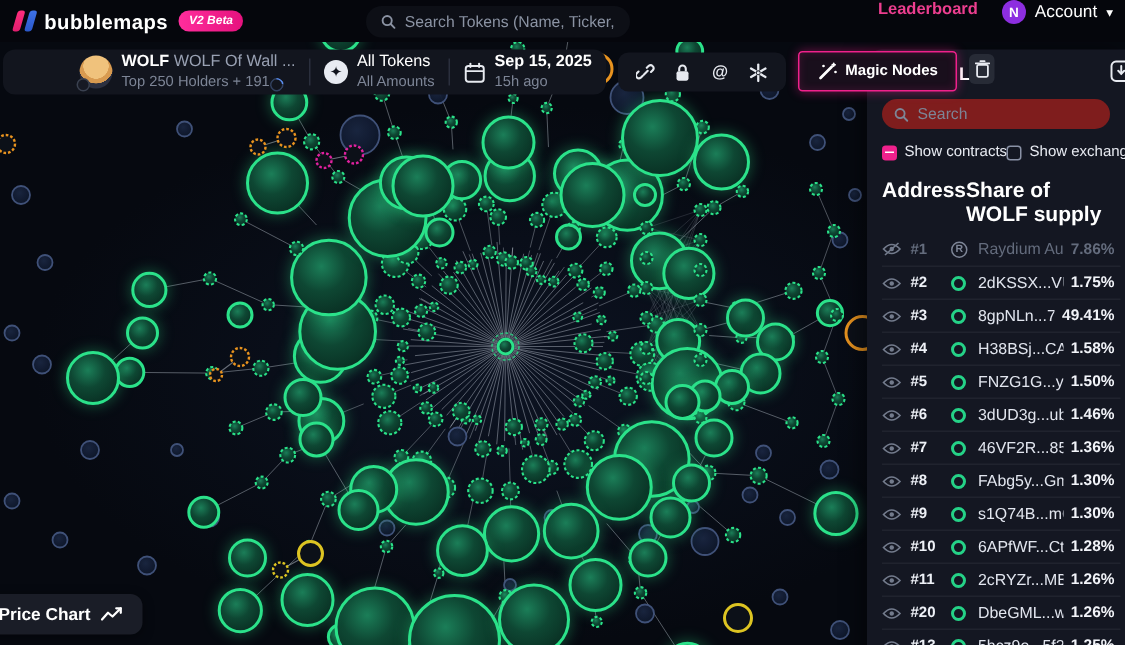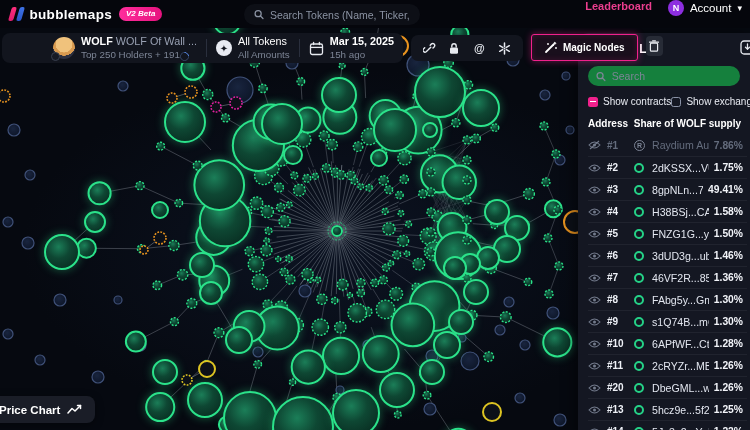--- a/index.html
+++ b/index.html
@@ -62,33 +62,33 @@
   .trash-btn { margin-top:3px; width:17px; height:20px; background:#272b36; border-radius:4px;
     display:flex; align-items:center; justify-content:center; cursor:pointer; }
 
   
   #addr-panel { position:absolute; top:33px; right:0; width:172px; bottom:-12px; z-index:8;
     background:#141722; border-radius:10px 0 0 10px; padding:8px 3px 0 10px;
     box-shadow:-4px 0 14px rgba(0,0,0,.45); }
   .ap-head { display:flex; align-items:center; justify-content:space-between; position:relative; height:16px; }
   .ap-title { font-size:12px; font-weight:bold; color:#fff; }
   .ap-export { position:absolute; right:-8px; top:-1px; cursor:pointer; }
-  .ap-search { margin-top:9px; margin-right:7px; height:20px; background:#15803d; border-radius:10px;
+  .ap-search { margin-top:9px; margin-right:7px; height:20px; background:#7f1d1d; border-radius:10px;
     display:flex; align-items:center; gap:6px; padding:0 8px; }
   .ap-search input { background:transparent; border:none; outline:none; width:100%;
     font-size:10.5px; color:#c6ccd8; font-family:inherit; }
   .ap-search input::placeholder { color:#7d8596; }
   .ap-checks { margin-top:10px; display:flex; align-items:center; font-size:10px; color:#e8ebf2; }
   .chk { display:flex; align-items:center; gap:5px; cursor:pointer; white-space:nowrap; }
   .chk-box { width:10px; height:10px; border-radius:2.5px; flex:none; position:relative; }
   .chk-box.on { background:#f0218c; }
   .chk-box.on::after { content:""; position:absolute; left:2px; right:2px; top:4px; height:1.6px; background:#fff; }
   .chk-box.off { border:1.3px solid #8a92a6; background:transparent; }
   .ap-cols { margin-top:11px; margin-right:6px; display:flex; justify-content:space-between;
-    font-size:10px; font-weight:bold; color:#fff; }
+    font-size:14px; font-weight:bold; color:#fff; }
   #addr-rows { margin-top:5px; }
   .arow { display:flex; align-items:center; height:22px; border-top:1px solid rgba(255,255,255,.055);
     gap:5px; padding-right:4px; cursor:pointer; }
   .arow:first-child { border-top:none; }
   .arow .eye { width:14px; flex:none; display:flex; align-items:center; }
   .arow .rank { width:22px; flex:none; font-size:10px; font-weight:bold; color:#eef1f7; }
   .arow .cicon { width:13px; flex:none; display:flex; align-items:center; }
   .ring { width:10px; height:10px; border:2.3px solid #25d287; border-radius:50%; }
   .ray { width:11px; height:11px; border:1.2px solid #7d8596; border-radius:50%; color:#7d8596;
     font-size:7px; font-weight:bold; display:flex; align-items:center; justify-content:center; }
@@ -741,21 +741,21 @@
       </div>
       <div class="tb-div"></div>
       <div class="tb-sec">
         <svg width="15" height="15" viewBox="0 0 15 15">
           <rect x="1.5" y="3" width="12" height="10.5" rx="1.8" fill="none" stroke="#e7eaf0" stroke-width="1.3"></rect>
           <line x1="1.5" y1="6.4" x2="13.5" y2="6.4" stroke="#e7eaf0" stroke-width="1.3"></line>
           <line x1="4.6" y1="1.4" x2="4.6" y2="3.6" stroke="#e7eaf0" stroke-width="1.3" stroke-linecap="round"></line>
           <line x1="10.4" y1="1.4" x2="10.4" y2="3.6" stroke="#e7eaf0" stroke-width="1.3" stroke-linecap="round"></line>
         </svg>
         <div class="tb-2l">
-          <div class="l1" style="font-weight:bold">Mar 15, 2025</div>
+          <div class="l1" style="font-weight:bold">Sep 15, 2025</div>
           <div class="l2">15h ago</div>
         </div>
       </div>
     </div>
 
     <div class="tb-panel icons-panel">
       <div class="icon-btn">
         <svg width="13" height="13" viewBox="0 0 13 13">
           <path d="M5.2 7.8 L7.8 5.2" stroke="#e7eaf0" stroke-width="1.4" stroke-linecap="round" fill="none"></path>
           <path d="M4.5 8.5 L3.2 9.8 a2 2 0 0 1-2.8-2.8 L1.7 5.7" stroke="#e7eaf0" stroke-width="1.4" stroke-linecap="round" fill="none"></path>

